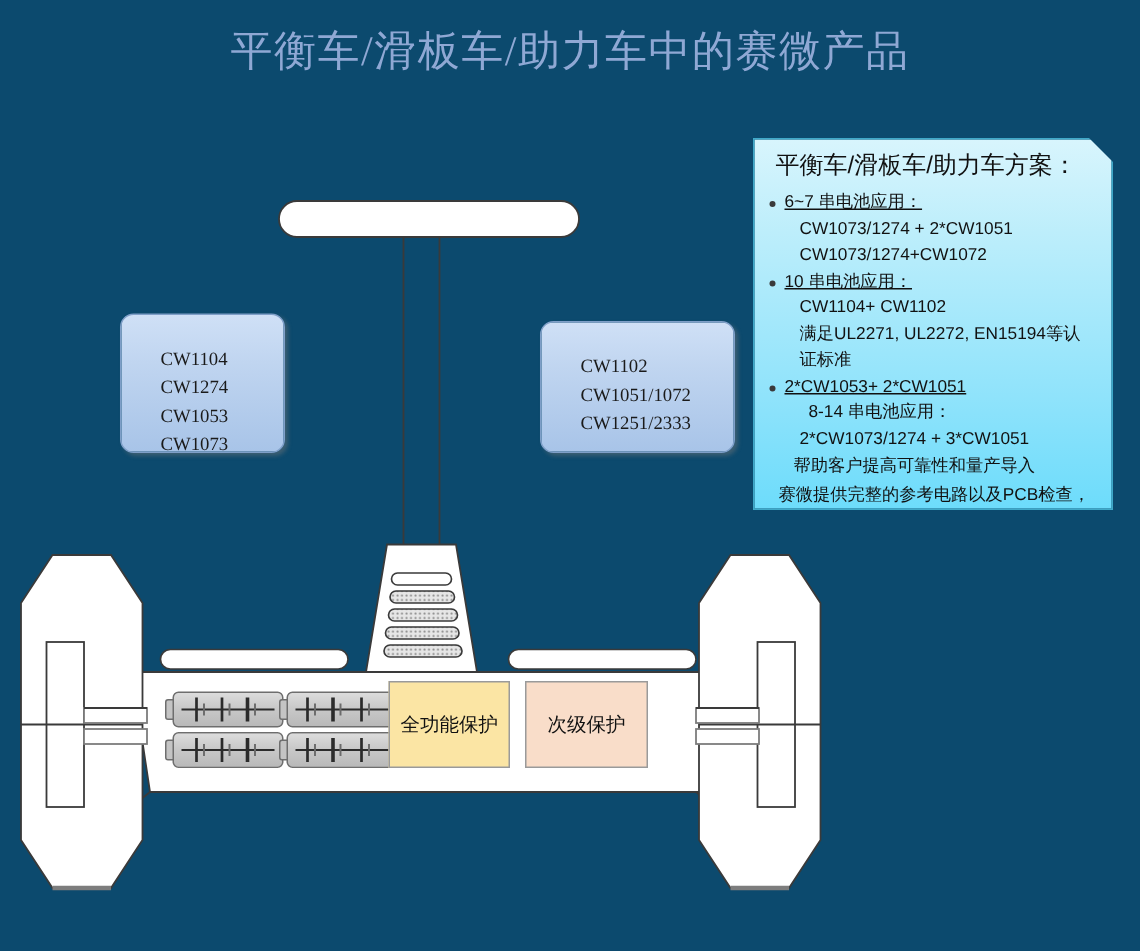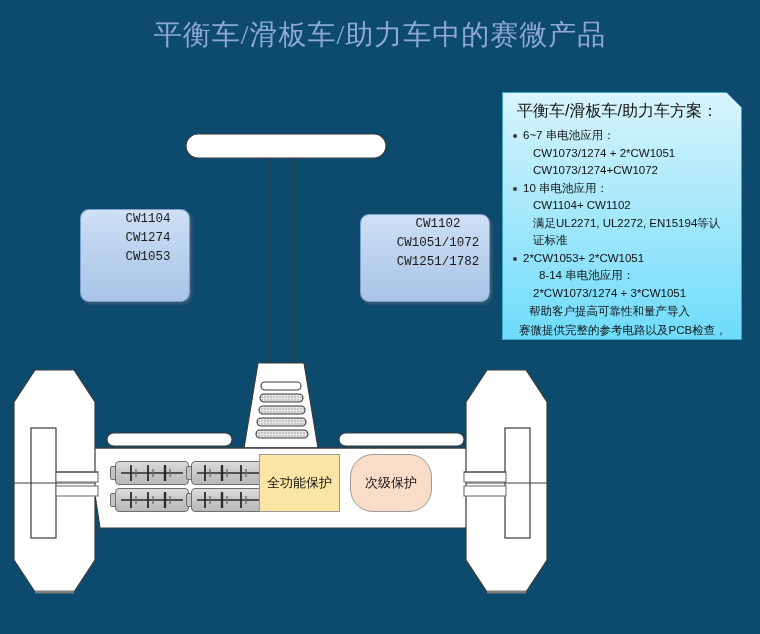--- a/index.html
+++ b/index.html
@@ -52,23 +52,22 @@
   .blue-box {
     position: absolute;
     border: 1px solid #7f9fc8;
     border-radius: 9px;
     background: linear-gradient(to bottom, #cfe0f6 0%, #c0d5f0 35%, #a8c4e8 100%);
     box-shadow: 2px 2px 3px rgba(120,120,120,0.45);
     font-size: 12.5px;
     line-height: 19px;
     color: #1a1a1a;
     box-sizing: border-box;
-    padding-top: 0;
-    font-family: Liberation Mono, monospace;
-    text-align: center;
+    padding-top: 20px;
+    font-family: Liberation Serif, serif;
   }
   .blue-box .bb-line {
     padding-left: 26px;
     white-space: nowrap;
   }
   #box-left  { left: 80px;  top: 209px; width: 110px; height: 93px; }
   #box-right { left: 360px; top: 214px; width: 130px; height: 88px; }
 
   
   #info-panel {
@@ -92,21 +91,21 @@
     line-height: 20px;
     padding-left: 6px;
     margin-bottom: 6px;
     white-space: nowrap;
   }
   #info-panel .ip-row {
     line-height: 17.5px;
     white-space: nowrap;
     position: relative;
   }
-  #info-panel .ip-row.bullet { padding-left: 12px; }
+  #info-panel .ip-row.bullet { padding-left: 12px; text-decoration: underline; }
   #info-panel .ip-row.bullet::before {
     content: "";
     position: absolute;
     left: 2px;
     top: 7px;
     width: 4px; height: 4px;
     border-radius: 50%;
     background: #3a3a3a;
   }
   #info-panel .ip-row.ind1 { padding-left: 22px; }
@@ -298,32 +297,33 @@
       <line x1="14" y1="4" x2="14" y2="20" stroke="#2b2b2b" stroke-width="1.8"></line>
       <line x1="19" y1="8" x2="19" y2="16" stroke="#6b6b6b" stroke-width="1.3"></line>
       <line x1="31" y1="4" x2="31" y2="20" stroke="#2b2b2b" stroke-width="2.4"></line>
       <line x1="36" y1="8" x2="36" y2="16" stroke="#6b6b6b" stroke-width="1.3"></line>
       <line x1="50" y1="4" x2="50" y2="20" stroke="#2b2b2b" stroke-width="1.8"></line>
       <line x1="55" y1="8" x2="55" y2="16" stroke="#6b6b6b" stroke-width="1.3"></line>
     </svg>
   </div>
 
   <div class="prot-box" id="prot-full" style="background: rgb(251, 229, 164);">全功能保护</div>
-  <div class="prot-box" id="prot-sec" style="background: rgb(249, 221, 201); border-radius: 23px;">次级保护</div>
+  <div class="prot-box" id="prot-sec" style="background: rgb(249, 221, 201);">次级保护</div>
 
   <div class="blue-box" id="box-left">
     <div class="bb-line">CW1104</div>
     <div class="bb-line">CW1274</div>
     <div class="bb-line">CW1053</div>
+    <div class="bb-line">CW1073</div>
   </div>
 
   <div class="blue-box" id="box-right">
     <div class="bb-line">CW1102</div>
     <div class="bb-line">CW1051/1072</div>
-    <div class="bb-line">CW1251/1782</div>
+    <div class="bb-line">CW1251/2333</div>
   </div>
 
   <div id="info-panel">
     <div class="ip-title">平衡车/滑板车/助力车方案：</div>
     <div id="info-rows">
         <div class="ip-row bullet">6~7 串电池应用：</div>
         <div class="ip-row ind1">CW1073/1274 + 2*CW1051</div>
         <div class="ip-row ind1">CW1073/1274+CW1072</div>
         <div class="ip-row bullet"> 10  串电池应用：</div>
         <div class="ip-row ind1">CW1104+ CW1102</div>

